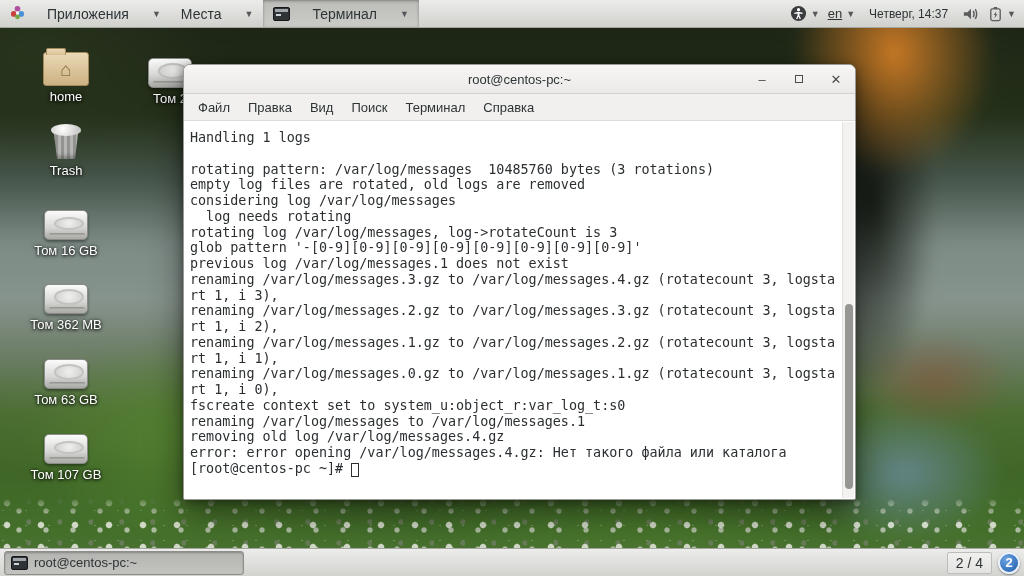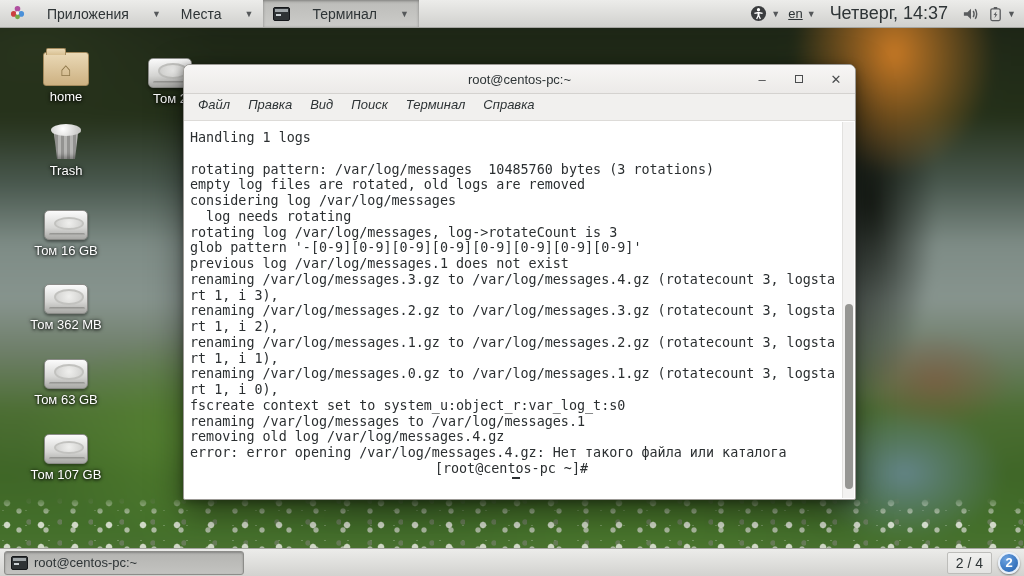--- a/index.html
+++ b/index.html
@@ -35,21 +35,21 @@
   
   .top-panel { position:absolute; left:0; top:0; width:1024px; height:28px; z-index:20;
     background:linear-gradient(#ececea,#d0d0cd); border-bottom:1px solid #a5a5a2;
     display:flex; align-items:center; font-size:14px; color:#2e3436; }
   .panel-left { display:flex; align-items:center; height:100%; }
   .panel-menu { display:flex; align-items:center; gap:22px; padding:0 10px; height:100%; cursor:default; }
   .panel-menu.active { background:linear-gradient(#bcbcb9,#cbcbc8); box-shadow:inset 0 1px 3px rgba(0,0,0,.35); }
   .caret { font-size:9px; color:#55585a; margin-left:1px; }
   .panel-right { margin-left:auto; display:flex; align-items:center; gap:8px; padding-right:8px; height:100%; }
   .tray-item { display:flex; align-items:center; gap:3px; }
-  .clock-text { font-size:18px; color:#2e3436; padding:0 6px; }
+  .clock-text { font-size:12px; color:#2e3436; padding:0 6px; }
   .kbd-layout { font-size:13px;text-decoration:underline; }
 
   
   .dicon { position:absolute; width:100px; text-align:center; z-index:2; cursor:default; }
   .dicon .ic { height:42px; display:flex; align-items:flex-end; justify-content:center; }
   .dicon .lbl { margin-top:3px; font-size:13px; color:#fff;
     text-shadow:0 1px 3px rgba(0,0,0,.95), 0 0 4px rgba(0,0,0,.7); }
 
   .folder-ic { position:relative; width:46px; height:34px; border-radius:3px;
     background:linear-gradient(#ead9b6,#cdb182); border:1px solid #a38a5d;
@@ -85,27 +85,27 @@
     border:1px solid #9b9995; display:flex; flex-direction:column; }
   .titlebar { height:29px; border-radius:6px 6px 0 0; flex:0 0 29px;
     background:linear-gradient(#f7f6f5,#eceae8); border-bottom:1px solid #d4d2cf;
     display:flex; align-items:center; position:relative; }
   .title-text { position:absolute; left:0; right:0; text-align:center; font-size:13px; color:#2e3436; }
   .win-controls { position:absolute; right:12px; top:0; height:100%; display:flex; align-items:center; gap:23px; }
   .wbtn { width:14px; height:14px; display:flex; align-items:center; justify-content:center;
     color:#4a4c4e; font-size:13px; line-height:1; cursor:default; }
   .wbtn .sq { width:8px; height:8px; border:1.5px solid #4a4c4e; }
   .menubar { height:27px; flex:0 0 27px; background:#f1f0ee; border-bottom:1px solid #dddbd8;
-    display:flex; align-items:flex-start; padding-left:6px; gap:2px;font-style:italic; }
+    display:flex; align-items:center; padding-left:6px; gap:2px; }
   .menubar .mitem { font-size:13px; color:#2e3436; padding:3px 8px; border-radius:3px; cursor:default; }
   .term-content { position:relative; flex:1; background:#fff; overflow:hidden;
     font-family:"DejaVu Sans Mono", monospace; font-size:13.4px; line-height:15.75px;
     color:#2b2f31; padding:9px 14px 0 6px; border-radius:0 0 2px 2px; }
   .tl { height:15.75px; white-space:pre; }
-  .prompt-row { display:flex; align-items:center; white-space:pre; height:15.75px;flex-direction:column; }
+  .prompt-row { display:flex; align-items:flex-end; white-space:pre; height:15.75px; }
   .cursor { width:8px; height:14px; border:1px solid #2b2f31; margin-left:0; }
   .term-scrollbar { position:absolute; top:1px; bottom:1px; right:1px; width:12px;
     background:#f3f2f1; border-left:1px solid #e2e1df; }
   .term-thumb { position:absolute; left:2px; width:8px; top:48.5%; height:49%;
     background:#969693; border-radius:4px; }
 
   
   .taskbar { position:absolute; left:0; bottom:0; width:1024px; height:28px; z-index:20;
     background:linear-gradient(#ececea,#d2d2cf); border-top:1px solid #a5a5a2;
     display:flex; align-items:center; font-size:13px; color:#2e3436; }

